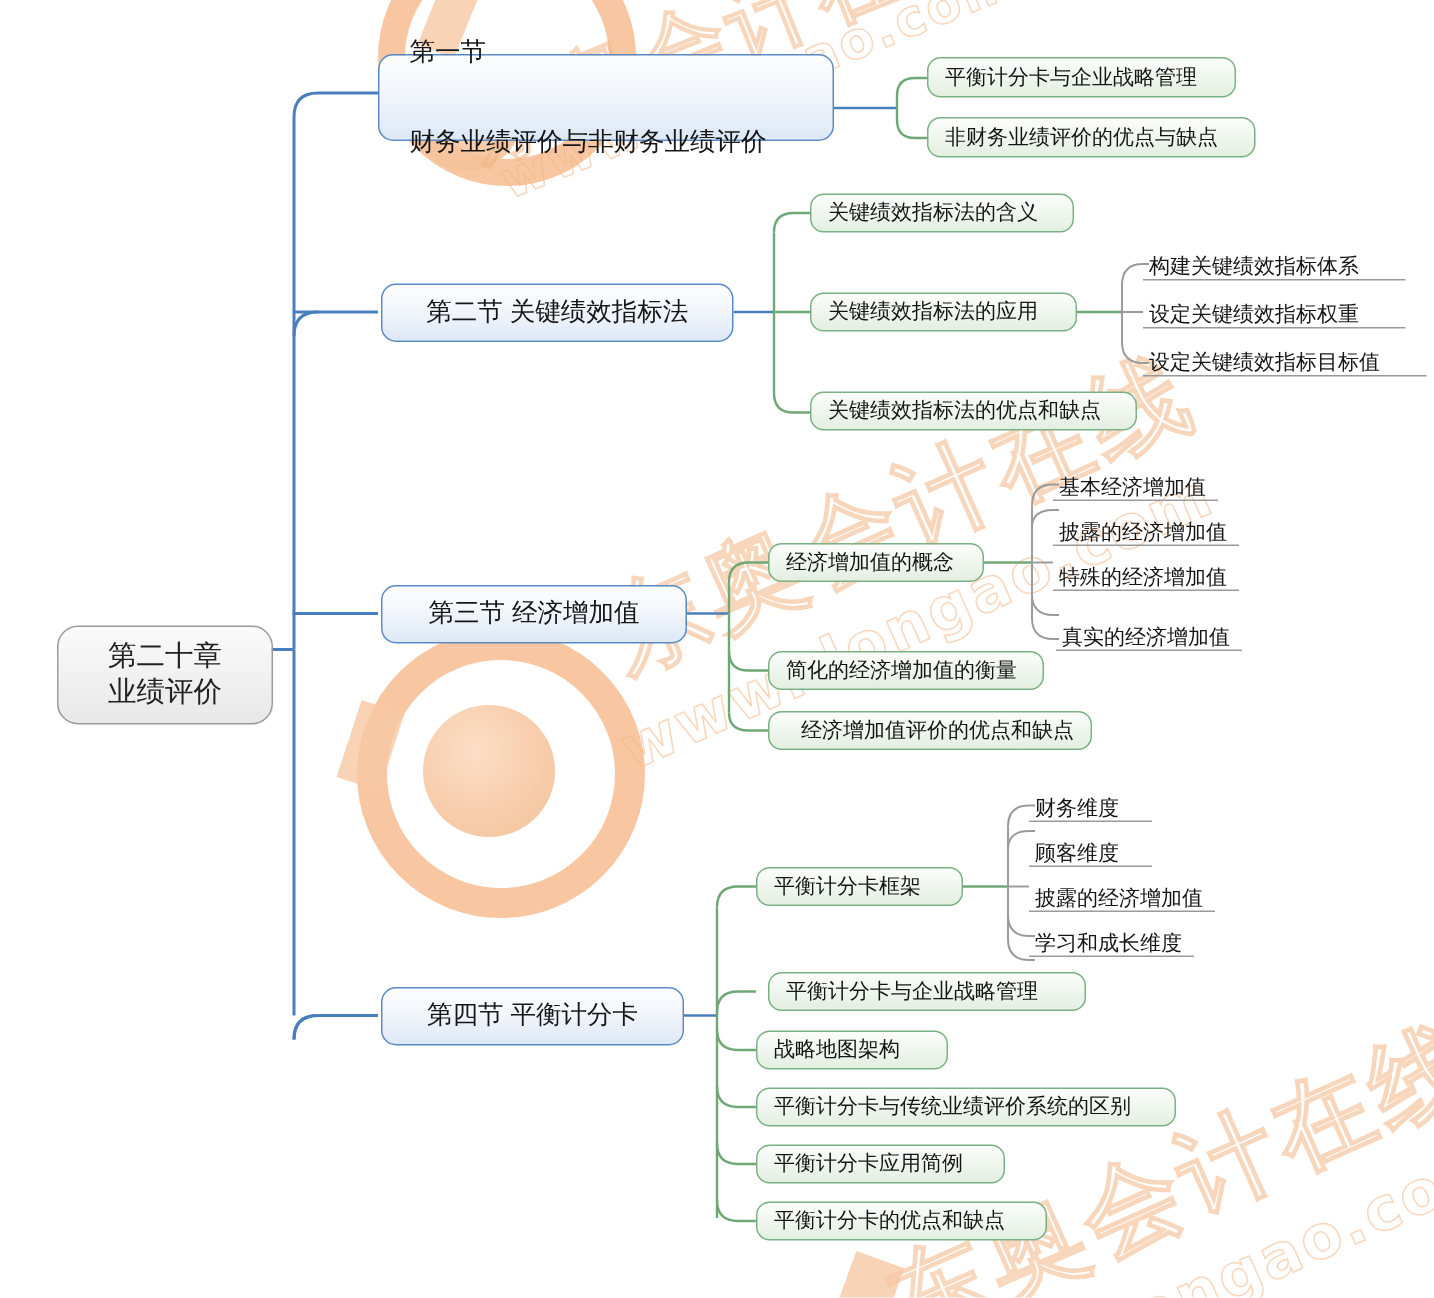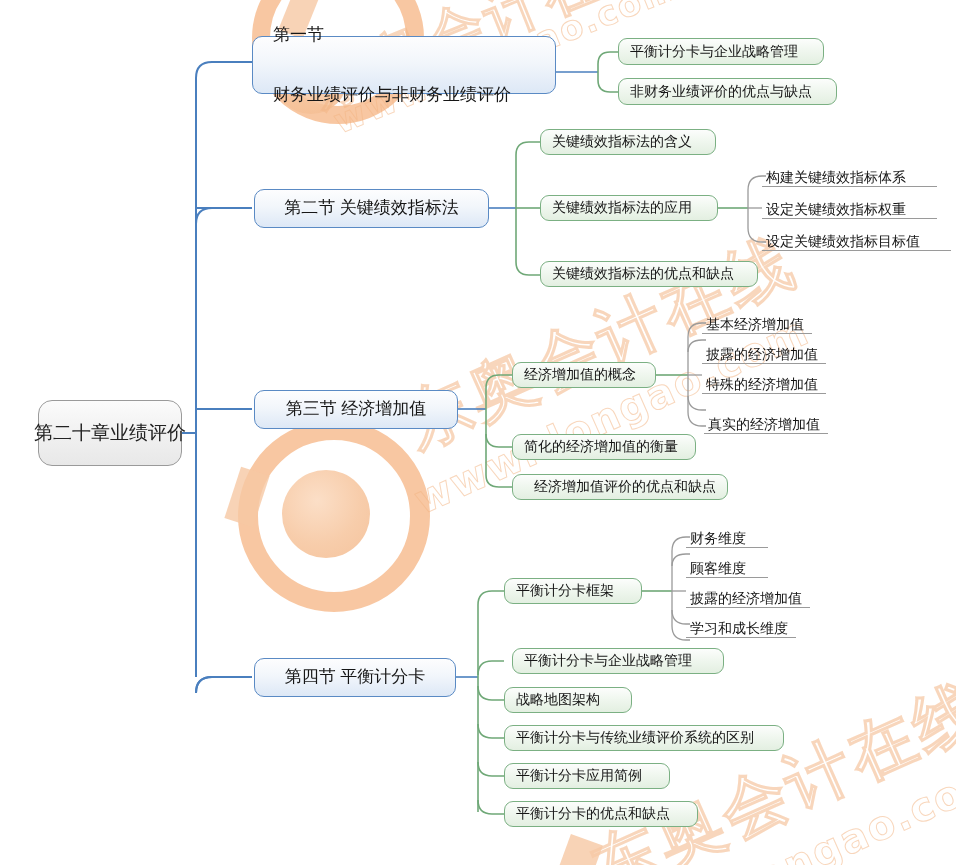--- a/index.html
+++ b/index.html
@@ -54,22 +54,23 @@
     color:#1a1a1a;
   }
   .node-root{
     border:1px solid #9a9a9a;
     border-radius:14px;
     background:linear-gradient(180deg,#fbfbfb 0%,#f0f0f0 55%,#e8e8e8 100%);
     font-size:19px;
     line-height:1.25;
     justify-content:center;
     text-align:center;
-    flex-direction:row;
+    flex-direction:column;
     color:#222;
+    margin-top:17px;
   }
   .node-l1{
     border:1px solid #5a8ac4;
     border-radius:10px;
     background:linear-gradient(180deg,#fdfdfe 0%,#f2f6fb 45%,#dde8f6 100%);
     font-size:17px;
     line-height:1.3;
     padding-left:16px;
     color:#161616;
     gap:37px;

